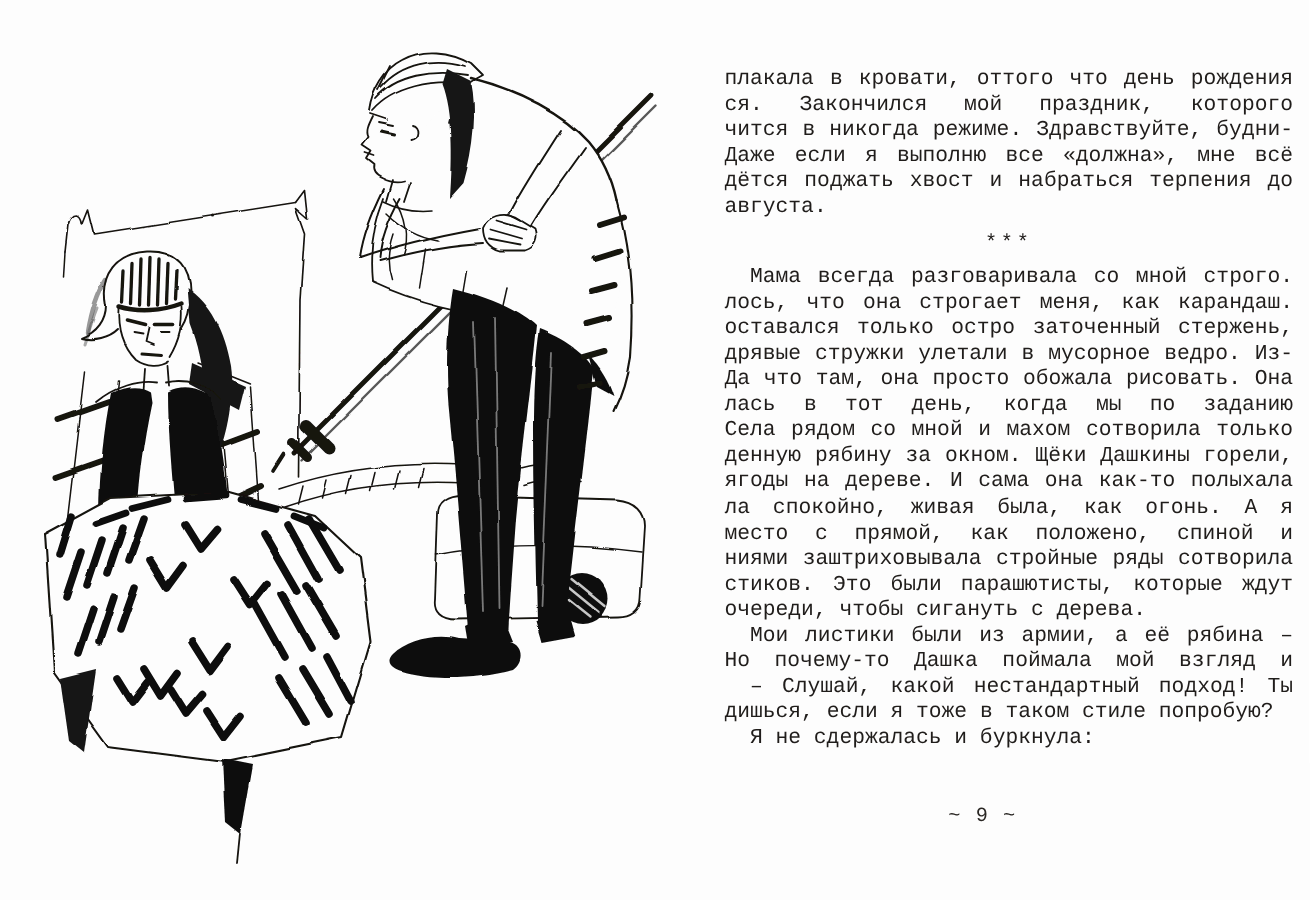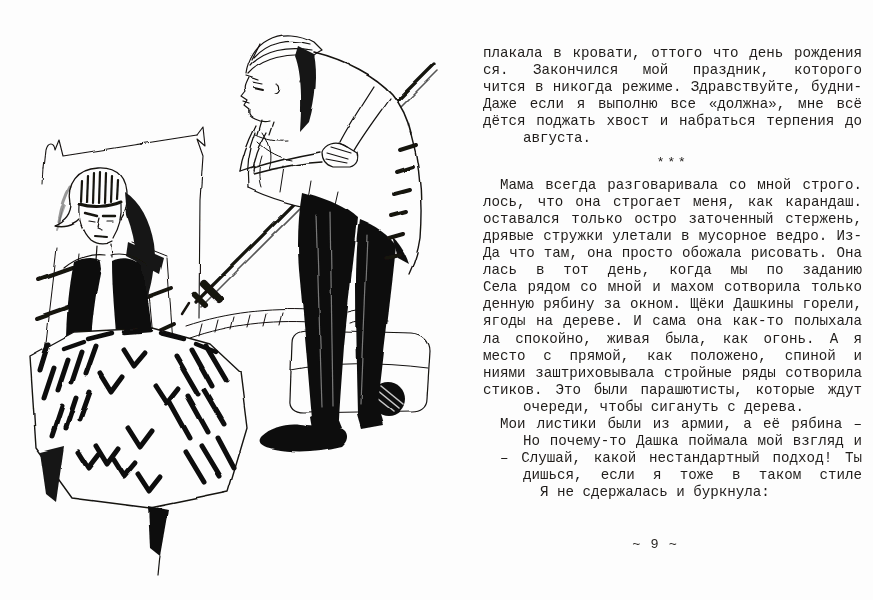--- a/index.html
+++ b/index.html
@@ -14,21 +14,21 @@
   .text-column{
     position:absolute;left:483px;top:45px;width:379px;
     color:#201d1b;font-size:14.2px;line-height:17.1px;
   }
   .para{margin:0;}
   .line{
     height:17.1px;overflow:hidden;
     text-align:justify;text-align-last:justify;
     white-space:normal;
   }
-  .line.lastline{text-align-last:left;margin-left:40px;}
+  .line.lastline{text-align-last:left;}
   .para.indent .line:first-child{text-indent:17px;}
   .divider{
     height:17.1px;margin:6px 0;text-align:center;
     letter-spacing:2.5px;font-size:13.5px;color:#201d1b;
   }
   .folio{
     position:absolute;left:437px;top:537px;width:436px;height:18px;
     text-align:center;font-size:13.5px;color:#2a2724;letter-spacing:1px;
   }
 </style>

